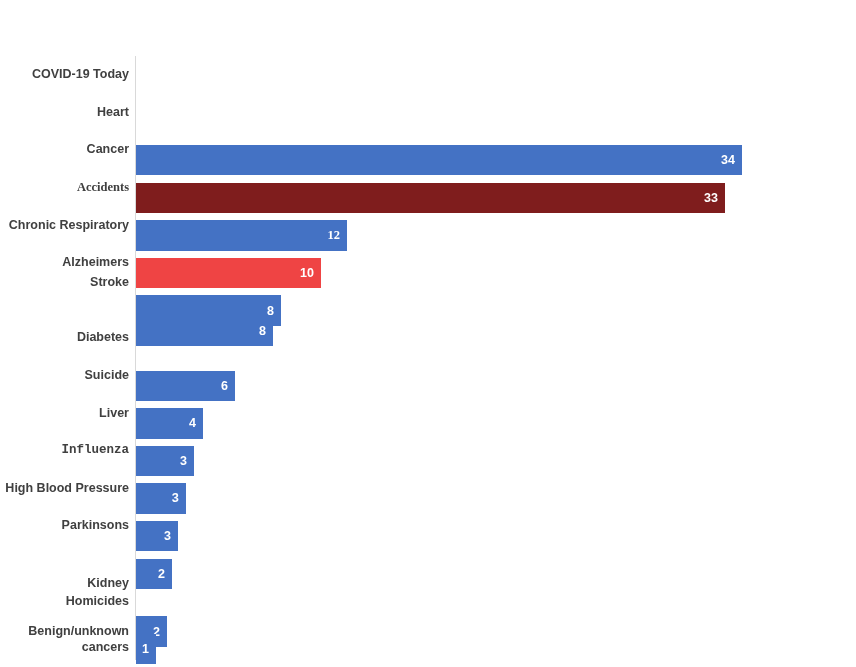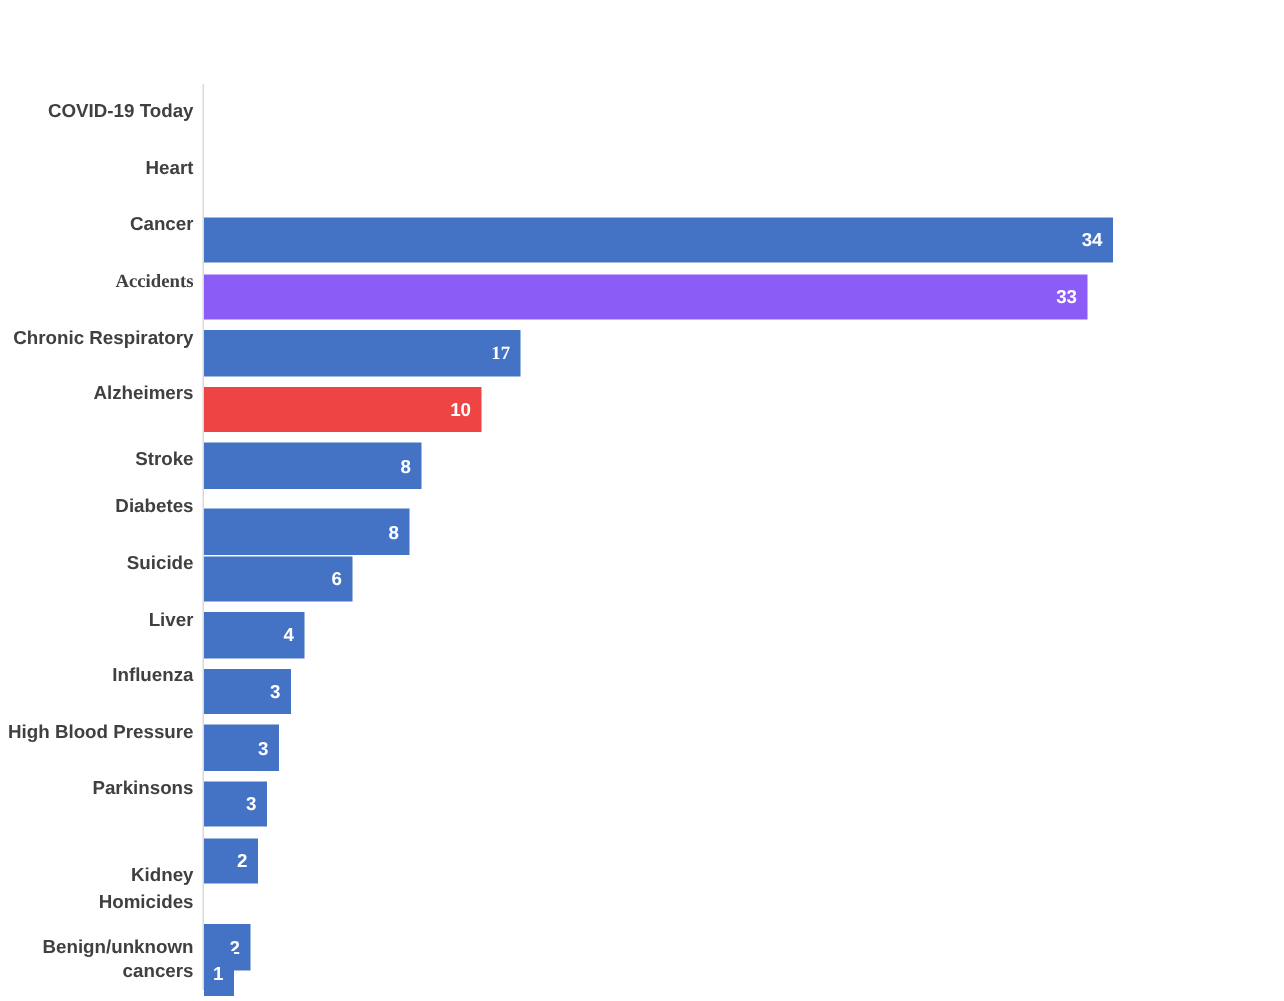--- a/index.html
+++ b/index.html
@@ -130,50 +130,50 @@
           <div class="cat-label">Heart</div>
           <div class="bar-track">
             <div class="bar" style="width: 606px; background: rgb(68, 114, 196);">
               <span class="bar-value">34</span>
             </div>
           </div>
         </div>
         <div class="bar-row" style="top: 75.2px;">
           <div class="cat-label">Cancer</div>
           <div class="bar-track">
-            <div class="bar" style="width: 589px; background: #8b5cf6;">
+            <div class="bar" style="width: 589px; background: #7f1d1d;">
               <span class="bar-value">33</span>
             </div>
           </div>
         </div>
         <div class="bar-row" style="top: 112.8px; font-family: Liberation Serif, serif;">
           <div class="cat-label">Accidents</div>
           <div class="bar-track">
             <div class="bar" style="width: 211px; background: rgb(68, 114, 196);">
-              <span class="bar-value">17</span>
+              <span class="bar-value">12</span>
             </div>
           </div>
         </div>
         <div class="bar-row" style="top: 150.4px;">
           <div class="cat-label">Chronic Respiratory</div>
           <div class="bar-track">
             <div class="bar" style="width: 185px; background: #ef4444;">
               <span class="bar-value">10</span>
             </div>
           </div>
         </div>
         <div class="bar-row" style="top: 188px;">
           <div class="cat-label">Alzheimers</div>
           <div class="bar-track">
             <div class="bar" style="width: 145px; background: rgb(68, 114, 196);">
               <span class="bar-value">8</span>
             </div>
           </div>
         </div>
-        <div class="bar-row" style="top: 232px;">
+        <div class="bar-row" style="top: 208px;">
           <div class="cat-label">Stroke</div>
           <div class="bar-track">
             <div class="bar" style="width: 137px; background: rgb(68, 114, 196);">
               <span class="bar-value">8</span>
             </div>
           </div>
         </div>
         <div class="bar-row" style="top: 263.2px; padding-left: 44px;">
           <div class="cat-label">Diabetes</div>
           <div class="bar-track">
@@ -191,21 +191,21 @@
           </div>
         </div>
         <div class="bar-row" style="top: 338.4px;">
           <div class="cat-label">Liver</div>
           <div class="bar-track">
             <div class="bar" style="width: 58px; background: rgb(68, 114, 196);">
               <span class="bar-value">3</span>
             </div>
           </div>
         </div>
-        <div class="bar-row" style="top: 376px;">
+        <div class="bar-row" style="top: 376px; font-family: Liberation Mono, monospace;">
           <div class="cat-label">Influenza</div>
           <div class="bar-track">
             <div class="bar" style="width: 50px; background: rgb(68, 114, 196);">
               <span class="bar-value">3</span>
             </div>
           </div>
         </div>
         <div class="bar-row" style="top: 413.6px;">
           <div class="cat-label">High Blood Pressure</div>
           <div class="bar-track">

